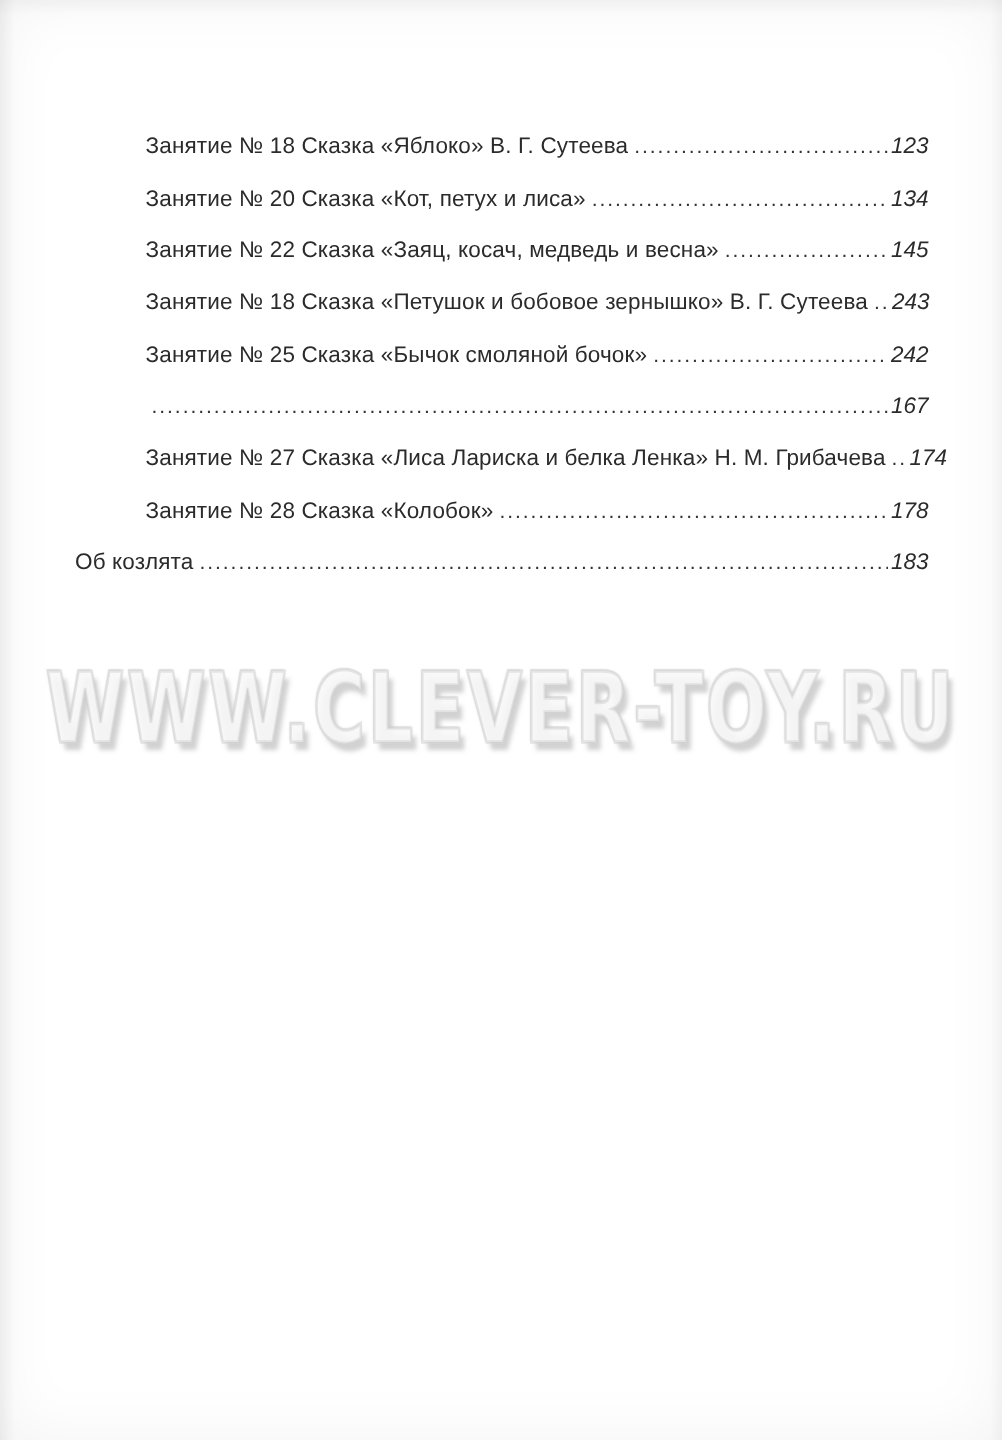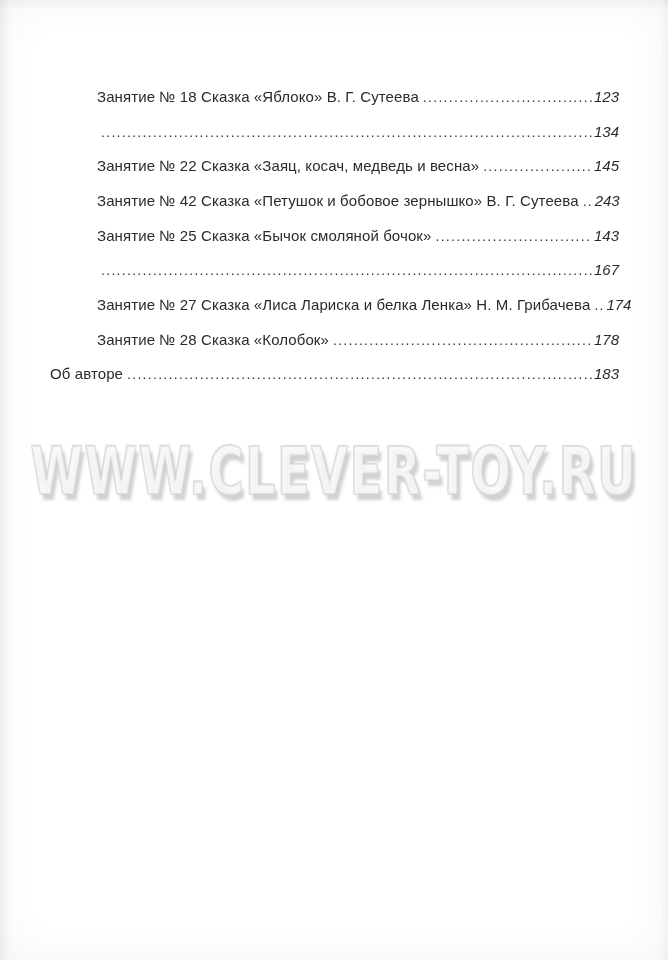--- a/index.html
+++ b/index.html
@@ -102,63 +102,64 @@
 
   <div class="toc">
   <div class="toc-row indent">
     <span class="toc-label">Занятие № 18 Сказка «Яблоко» В. Г. Сутеева</span>
     <span class="toc-leader"></span>
     <span class="toc-page">123</span>
   </div>
 
 
   <div class="toc-row indent">
+    <span class="toc-label">Занятие № 20 Сказка «Кот, петух и лиса»</span>
     <span class="toc-leader"></span>
     <span class="toc-page">134</span>
   </div>
 
 
   <div class="toc-row indent">
     <span class="toc-label">Занятие № 22 Сказка «Заяц, косач, медведь и весна»</span>
     <span class="toc-leader"></span>
     <span class="toc-page">145</span>
   </div>
 
 
   <div class="toc-row indent">
-    <span class="toc-label">Занятие № 42 Сказка «Петушок и бобовое зернышко» В. Г. Сутеева</span>
+    <span class="toc-label">Занятие № 18 Сказка «Петушок и бобовое зернышко» В. Г. Сутеева</span>
     <span class="toc-leader"></span>
     <span class="toc-page">243</span>
   </div>
 
   <div class="toc-row indent">
     <span class="toc-label">Занятие № 25 Сказка «Бычок смоляной бочок»</span>
     <span class="toc-leader"></span>
-    <span class="toc-page">143</span>
+    <span class="toc-page">242</span>
   </div>
 
   <div class="toc-row indent">
     <span class="toc-leader"></span>
     <span class="toc-page">167</span>
   </div>
 
   <div class="toc-row indent">
     <span class="toc-label">Занятие № 27 Сказка «Лиса Лариска и белка Ленка» Н. М. Грибачева</span>
     <span class="toc-leader"></span>
     <span class="toc-page">174</span>
   </div>
 
   <div class="toc-row indent">
     <span class="toc-label">Занятие № 28 Сказка «Колобок»</span>
     <span class="toc-leader"></span>
     <span class="toc-page">178</span>
   </div>
 
   <div class="toc-row">
-    <span class="toc-label">Об авторе</span>
+    <span class="toc-label">Об козлята</span>
     <span class="toc-leader"></span>
     <span class="toc-page">183</span>
   </div>
 </div>
 
   <div class="watermark">WWW.CLEVER-TOY.RU</div>
 
 </div>
 
 </body></html>

